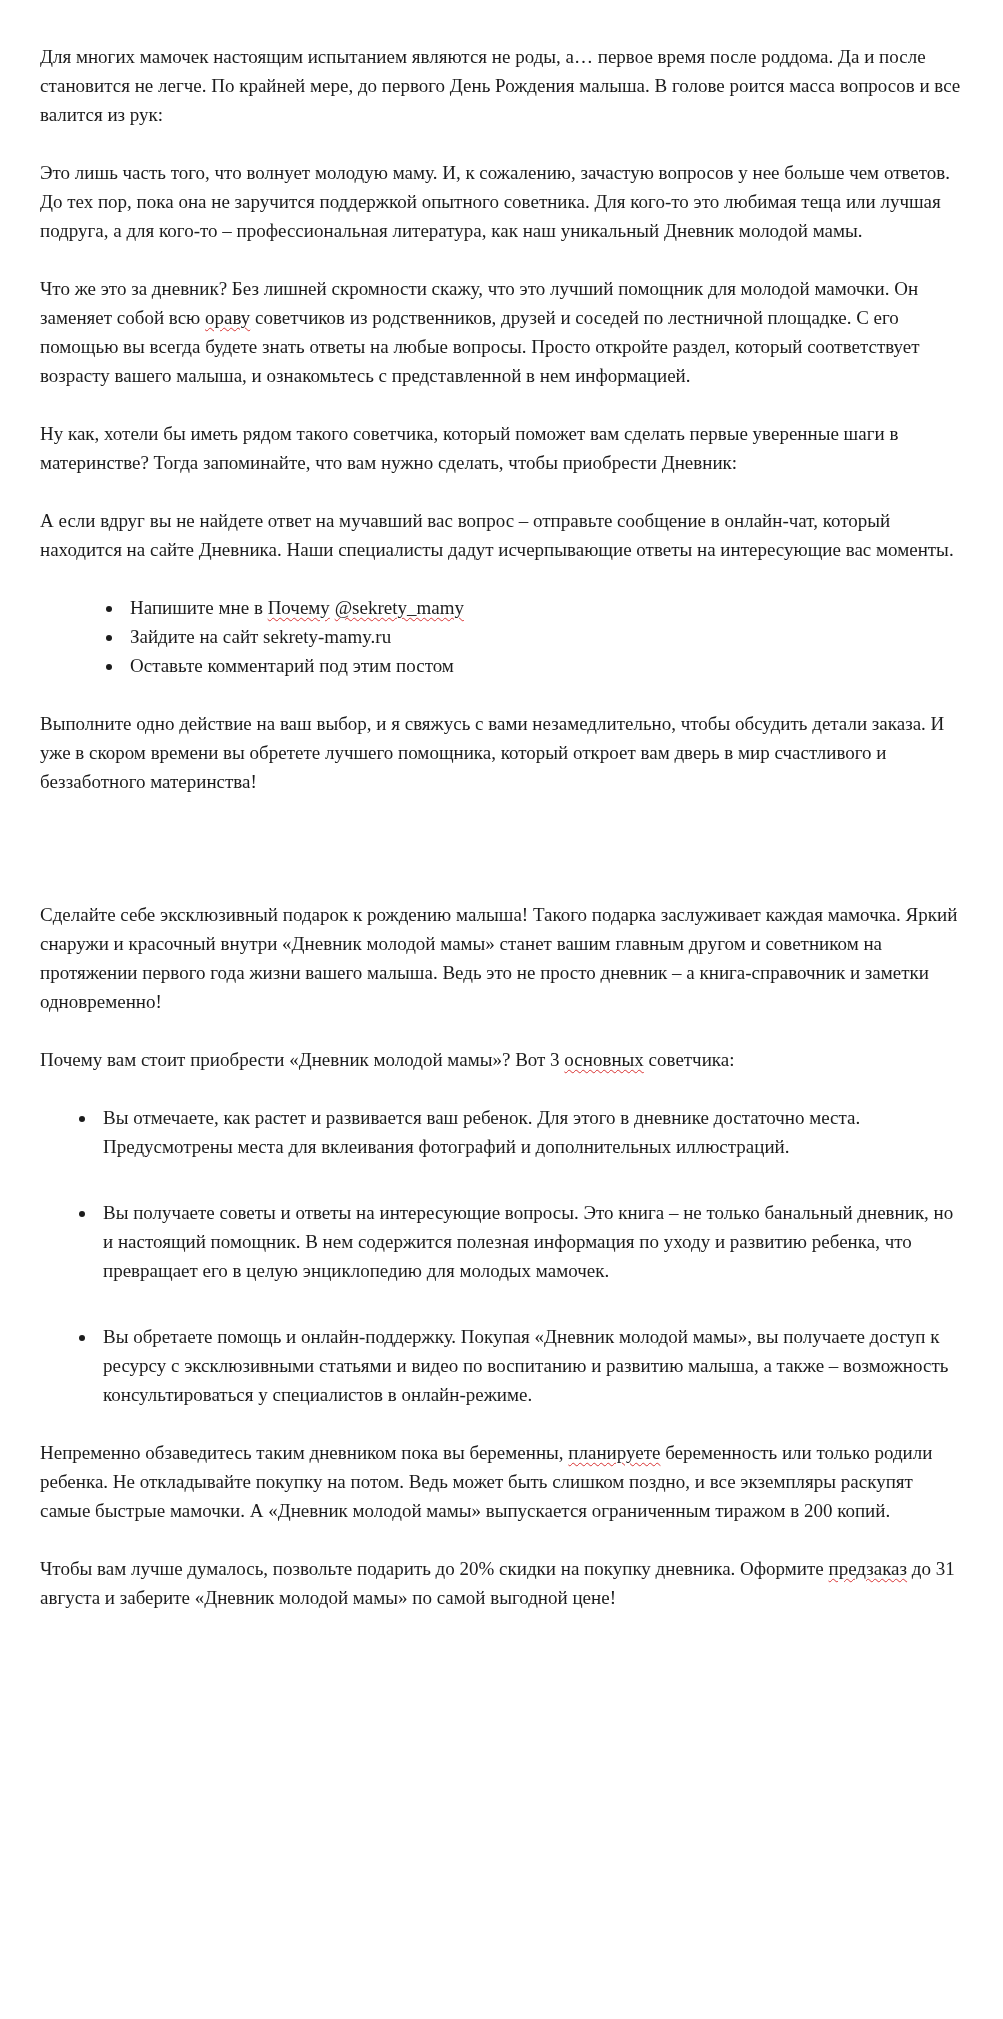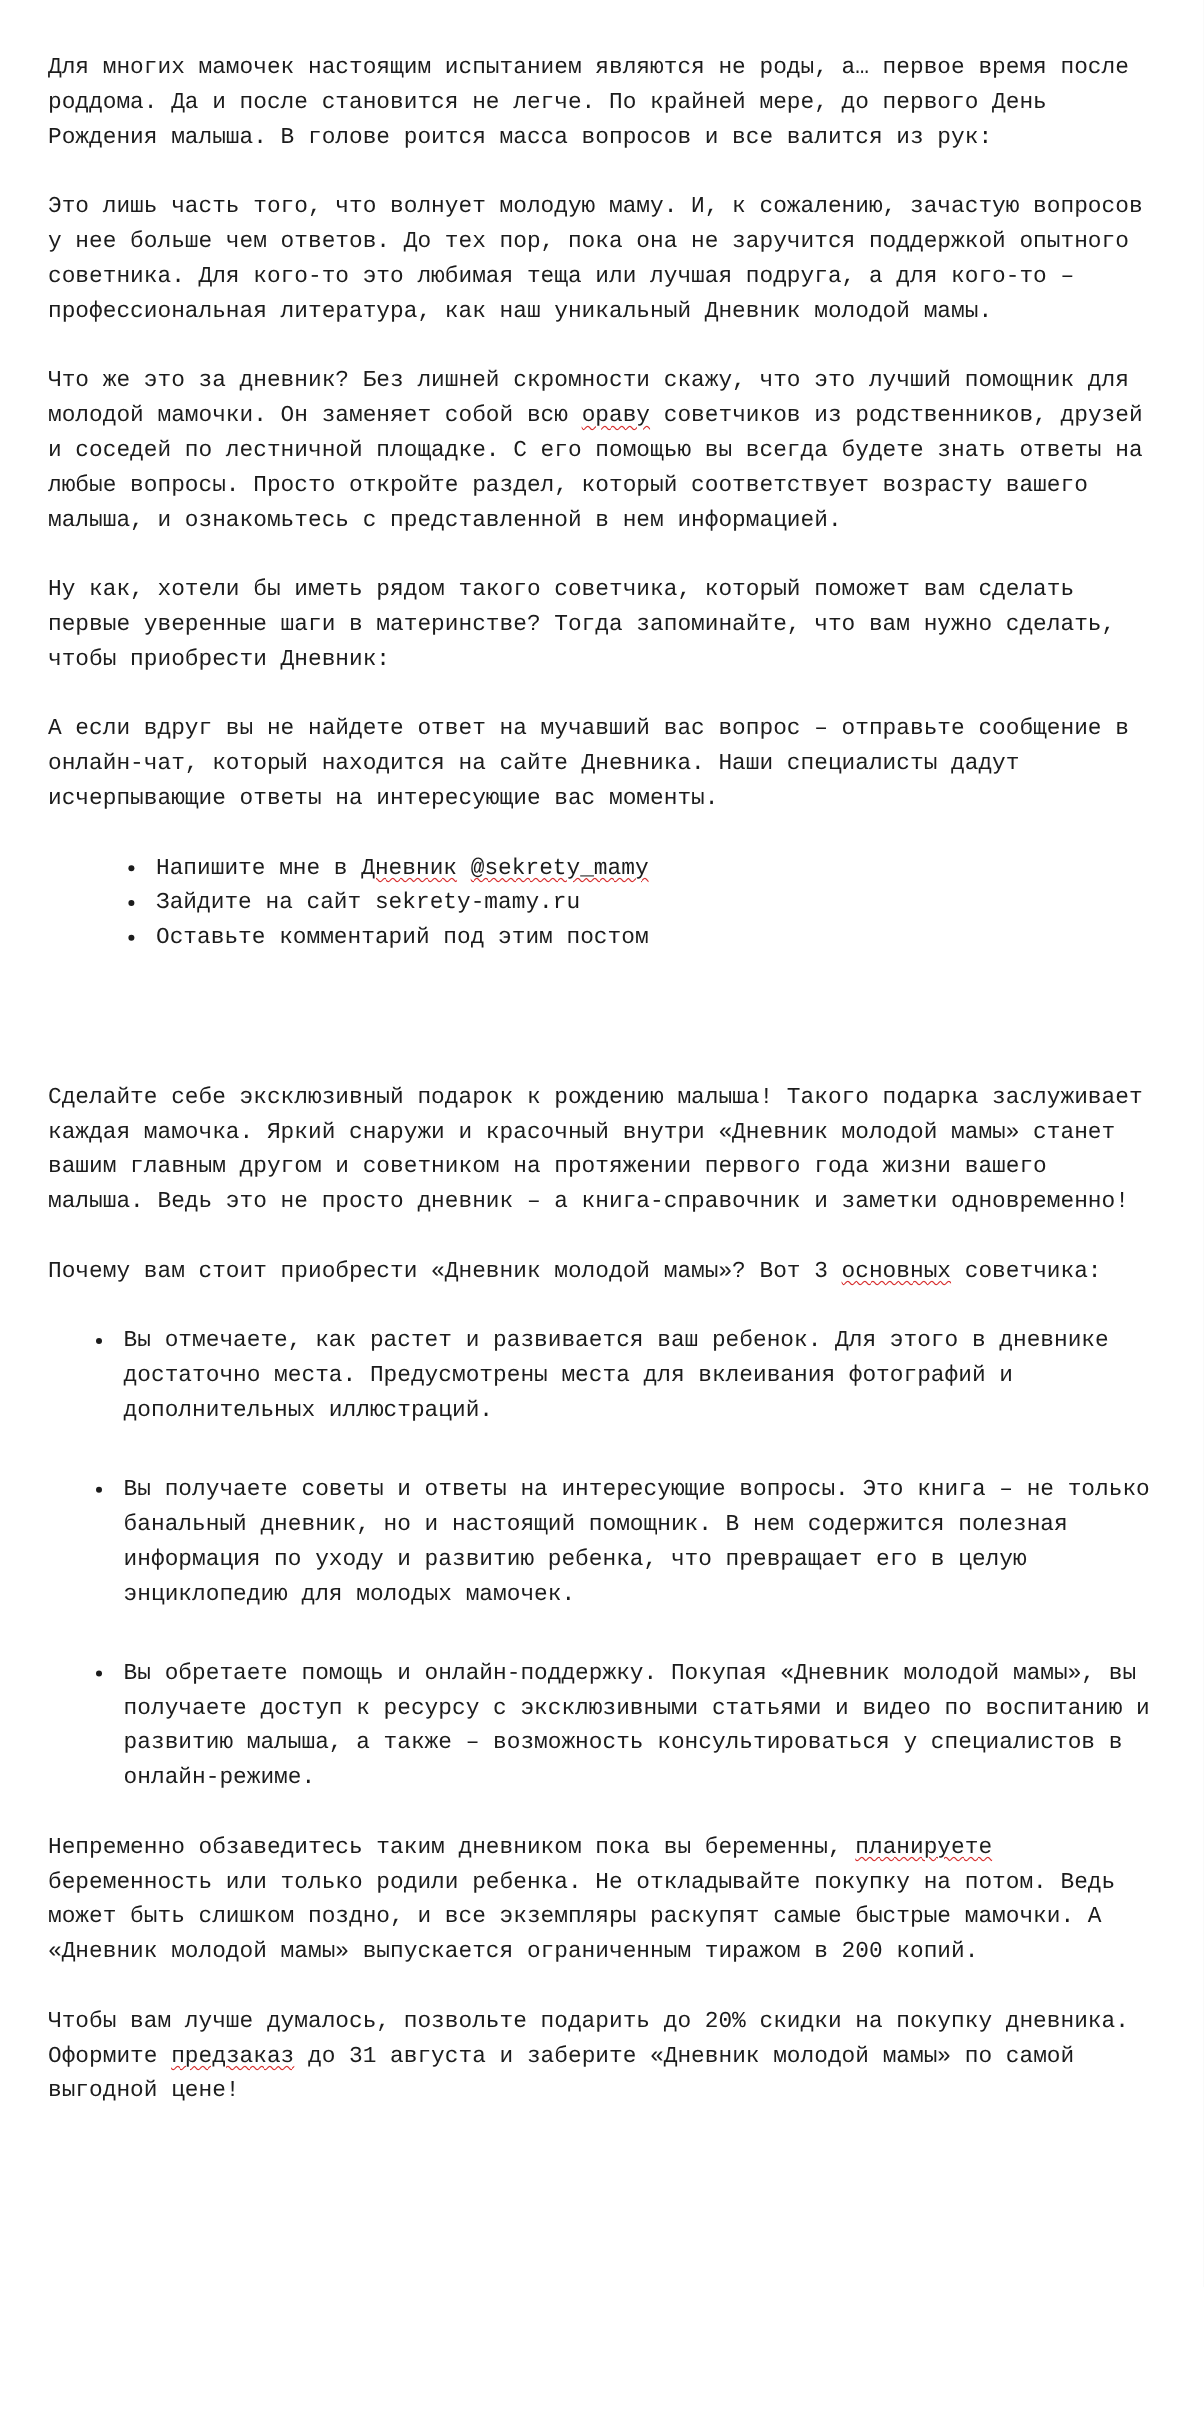--- a/index.html
+++ b/index.html
@@ -9,21 +9,20 @@
     font-family: "Liberation Serif", "DejaVu Serif", serif;
   }
   .page {
     width: 1003px;
     min-height: 2019px;
     background: #ffffff;
     padding: 42px 40px 40px 40px;
     font-size: 19px;
     line-height: 29px;
     color: #1c1c1c;
-    font-family: Liberation Mono, monospace;
   }
   .page p { margin: 0 0 29px 0; }
   .page ul {
     margin: 0 0 29px 0;
     padding-left: 57px;
     list-style-type: disc;
   }
   .page ul.indent-2 { padding-left: 84px; }
   .page ul.spaced li + li { margin-top: 37px; }
   .page li { padding-left: 6px; }
@@ -40,24 +39,25 @@
 <body>
 
 <div class="page">
   <main>
       <p><span>Для многих мамочек настоящим испытанием являются не роды, а… первое время после роддома. Да и после становится не легче. По крайней мере, до первого День Рождения малыша. В голове роится масса вопросов и все валится из рук:</span></p>
       <p><span>Это лишь часть того, что волнует молодую маму. И, к сожалению, зачастую вопросов у нее больше чем ответов. До тех пор, пока она не заручится поддержкой опытного советника. Для кого-то это любимая теща или лучшая подруга, а для кого-то – профессиональная литература, как наш уникальный Дневник молодой мамы.</span></p>
       <p><span>Что же это за дневник? Без лишней скромности скажу, что это лучший помощник для молодой мамочки. Он заменяет собой всю </span><span class="squiggle">ораву</span><span> советчиков из родственников, друзей и соседей по лестничной площадке. С его помощью вы всегда будете знать ответы на любые вопросы. Просто откройте раздел, который соответствует возрасту вашего малыша, и ознакомьтесь с представленной в нем информацией.</span></p>
       <p><span>Ну как, хотели бы иметь рядом такого советчика, который поможет вам сделать первые уверенные шаги в материнстве? Тогда запоминайте, что вам нужно сделать, чтобы приобрести Дневник:</span></p>
       <p><span>А если вдруг вы не найдете ответ на мучавший вас вопрос – отправьте сообщение в онлайн-чат, который находится на сайте Дневника. Наши специалисты дадут исчерпывающие ответы на интересующие вас моменты.</span></p>
       <ul class="indent-2">
-        <li><span>Напишите мне в </span><span class="squiggle">Дневник</span><span> </span><span class="squiggle">@sekrety_mamy</span></li>
+        <li><span>Напишите мне в </span><span class="squiggle">Почему</span><span> </span><span class="squiggle">@sekrety_mamy</span></li>
         <li><span>Зайдите на сайт sekrety-mamy.ru</span></li>
         <li><span>Оставьте комментарий под этим постом</span></li>
       </ul>
+      <p><span>Выполните одно действие на ваш выбор, и я свяжусь с вами незамедлительно, чтобы обсудить детали заказа. И уже в скором времени вы обретете лучшего помощника, который откроет вам дверь в мир счастливого и беззаботного материнства!</span></p>
       <div class="spacer-block" style="height: 75px;"></div>
       <p><span>Сделайте себе эксклюзивный подарок к рождению малыша! Такого подарка заслуживает каждая мамочка. Яркий снаружи и красочный внутри «Дневник молодой мамы» станет вашим главным другом и советником на протяжении первого года жизни вашего малыша. Ведь это не просто дневник – а книга-справочник и заметки одновременно!</span></p>
       <p><span>Почему вам стоит приобрести «Дневник молодой мамы»? Вот 3 </span><span class="squiggle">основных</span><span> советчика:</span></p>
       <ul class="spaced">
         <li><span>Вы отмечаете, как растет и развивается ваш ребенок. Для этого в дневнике достаточно места. Предусмотрены места для вклеивания фотографий и дополнительных иллюстраций.</span></li>
         <li><span>Вы получаете советы и ответы на интересующие вопросы. Это книга – не только банальный дневник, но и настоящий помощник. В нем содержится полезная информация по уходу и развитию ребенка, что превращает его в целую энциклопедию для молодых мамочек.</span></li>
         <li><span>Вы обретаете помощь и онлайн-поддержку. Покупая «Дневник молодой мамы», вы получаете доступ к ресурсу с эксклюзивными статьями и видео по воспитанию и развитию малыша, а также – возможность консультироваться у специалистов в онлайн-режиме.</span></li>
       </ul>
       <p><span>Непременно обзаведитесь таким дневником пока вы беременны, </span><span class="squiggle">планируете</span><span> беременность или только родили ребенка. Не откладывайте покупку на потом. Ведь может быть слишком поздно, и все экземпляры раскупят самые быстрые мамочки. А «Дневник молодой мамы» выпускается ограниченным тиражом в 200 копий.</span></p>
       <p><span>Чтобы вам лучше думалось, позвольте подарить до 20% скидки на покупку дневника. Оформите </span><span class="squiggle">предзаказ</span><span> до 31 августа и заберите «Дневник молодой мамы» по самой выгодной цене!</span></p>

